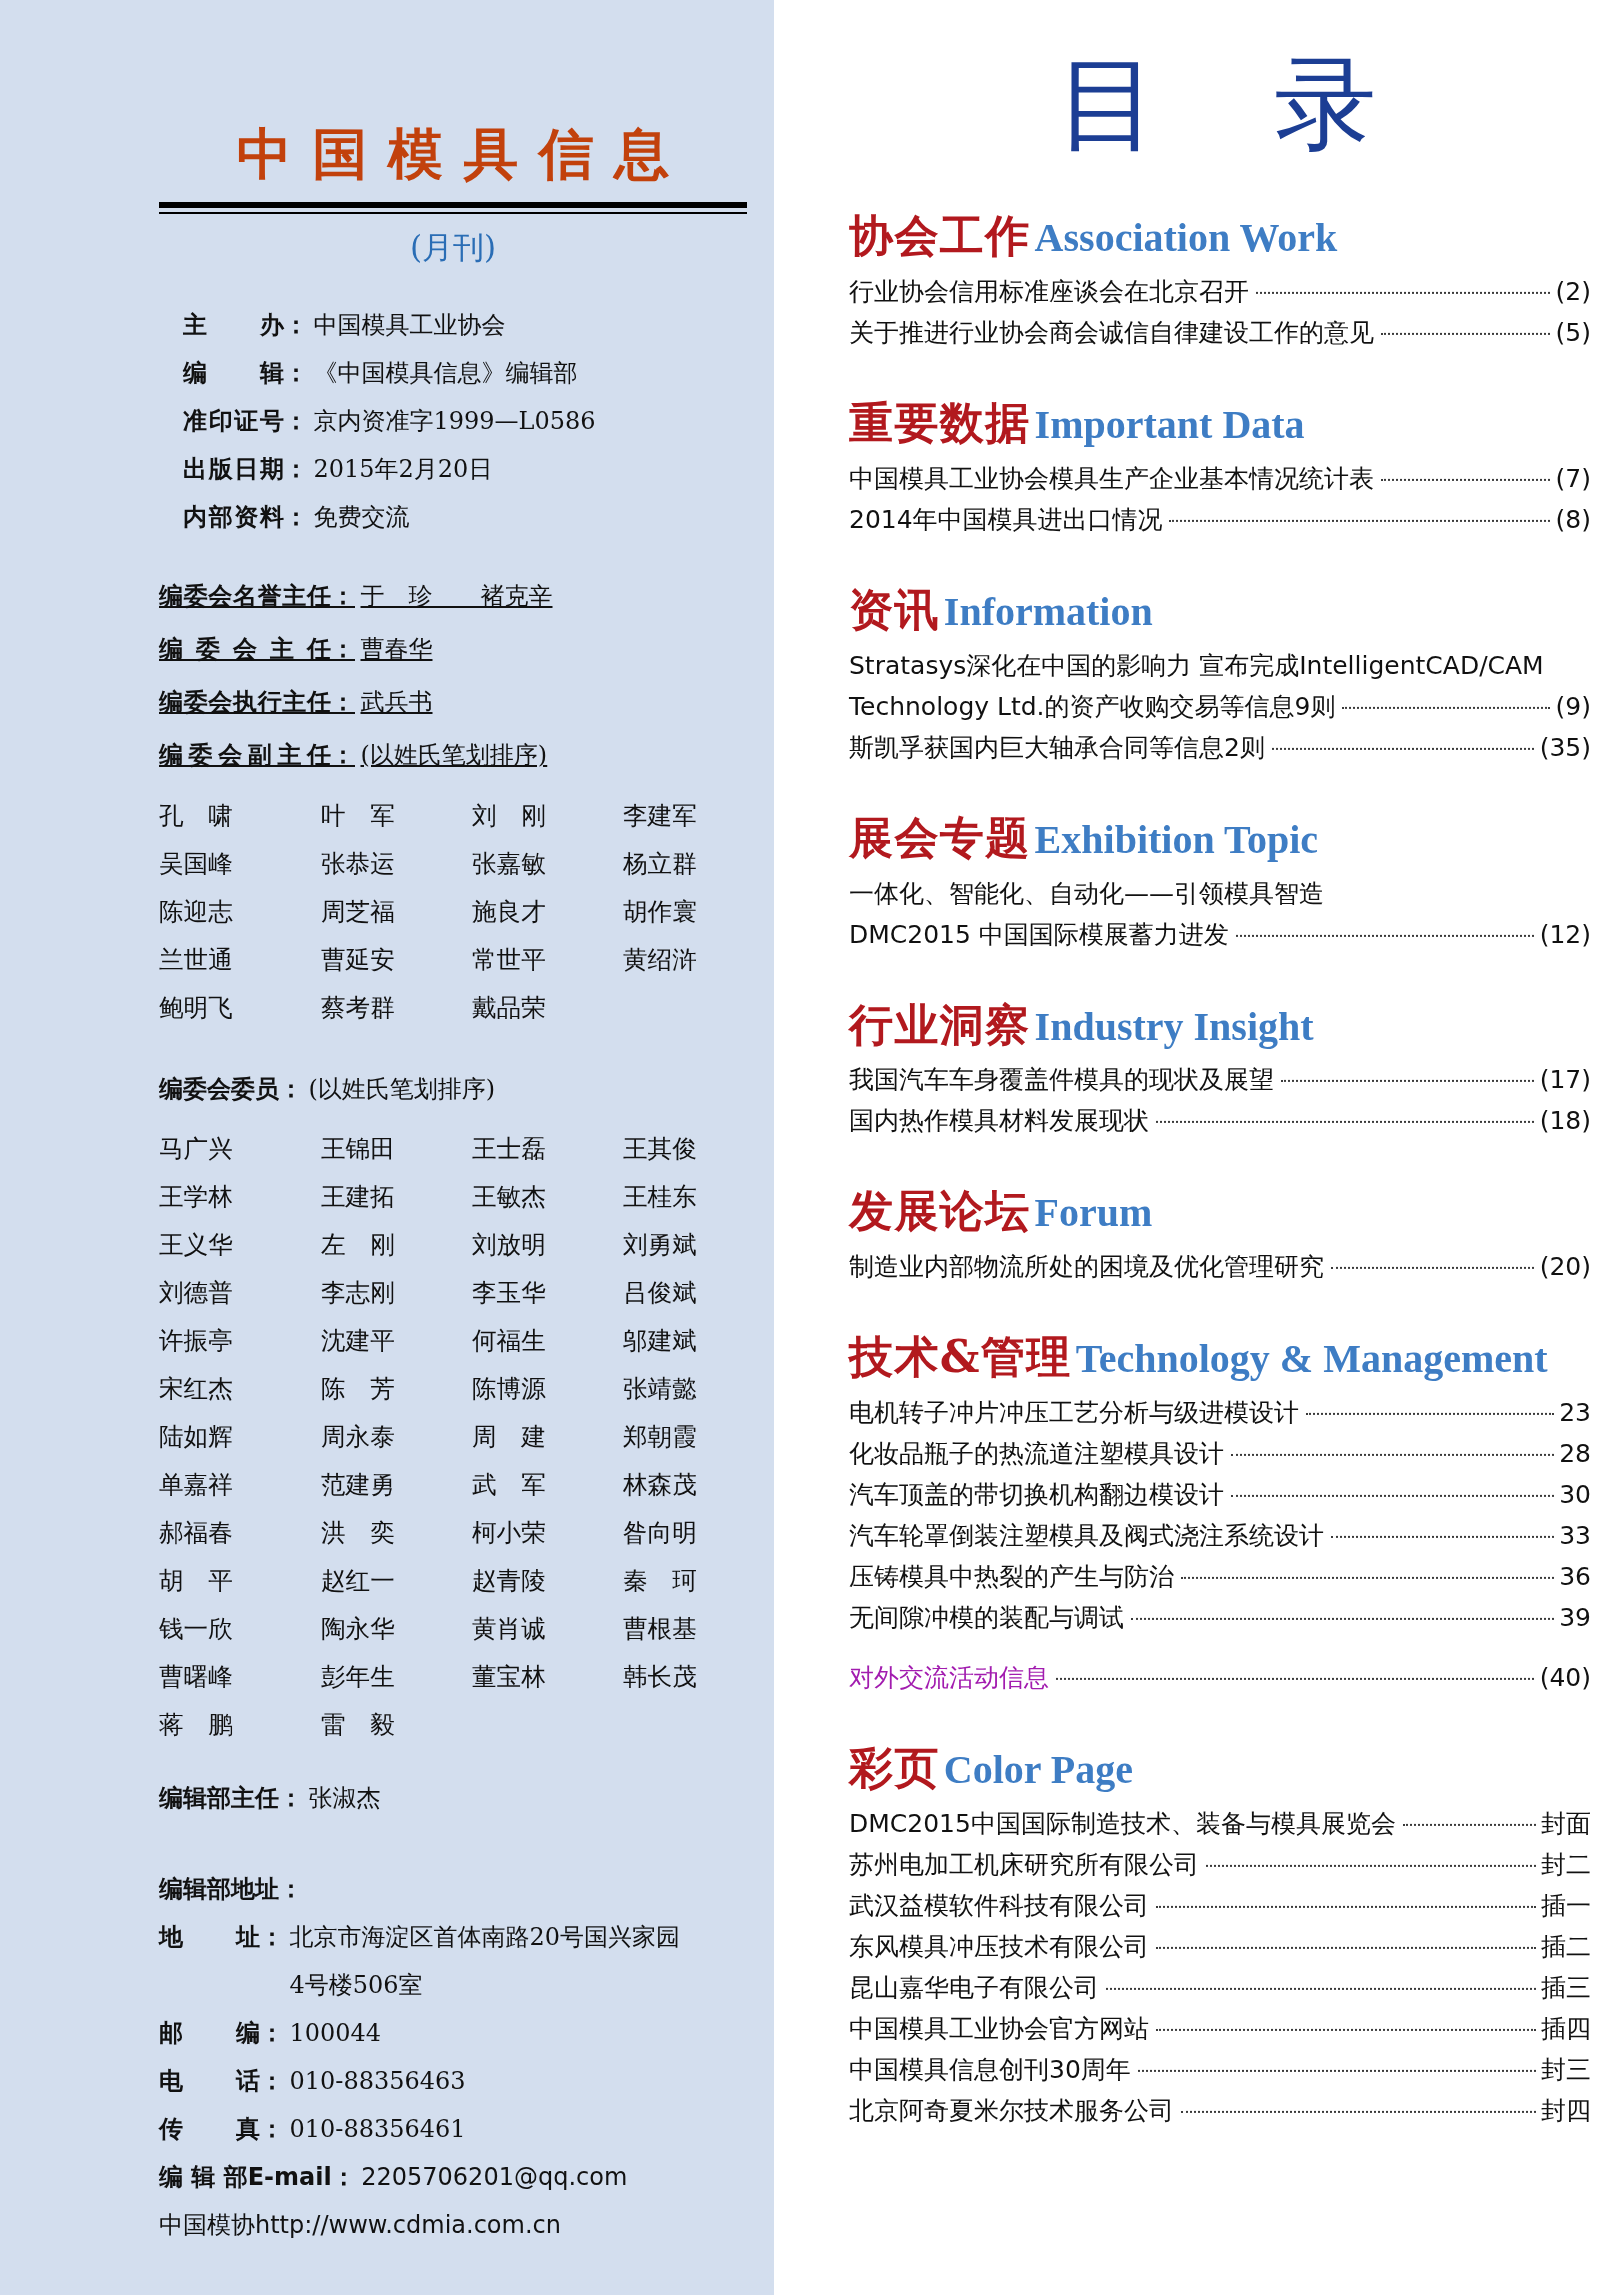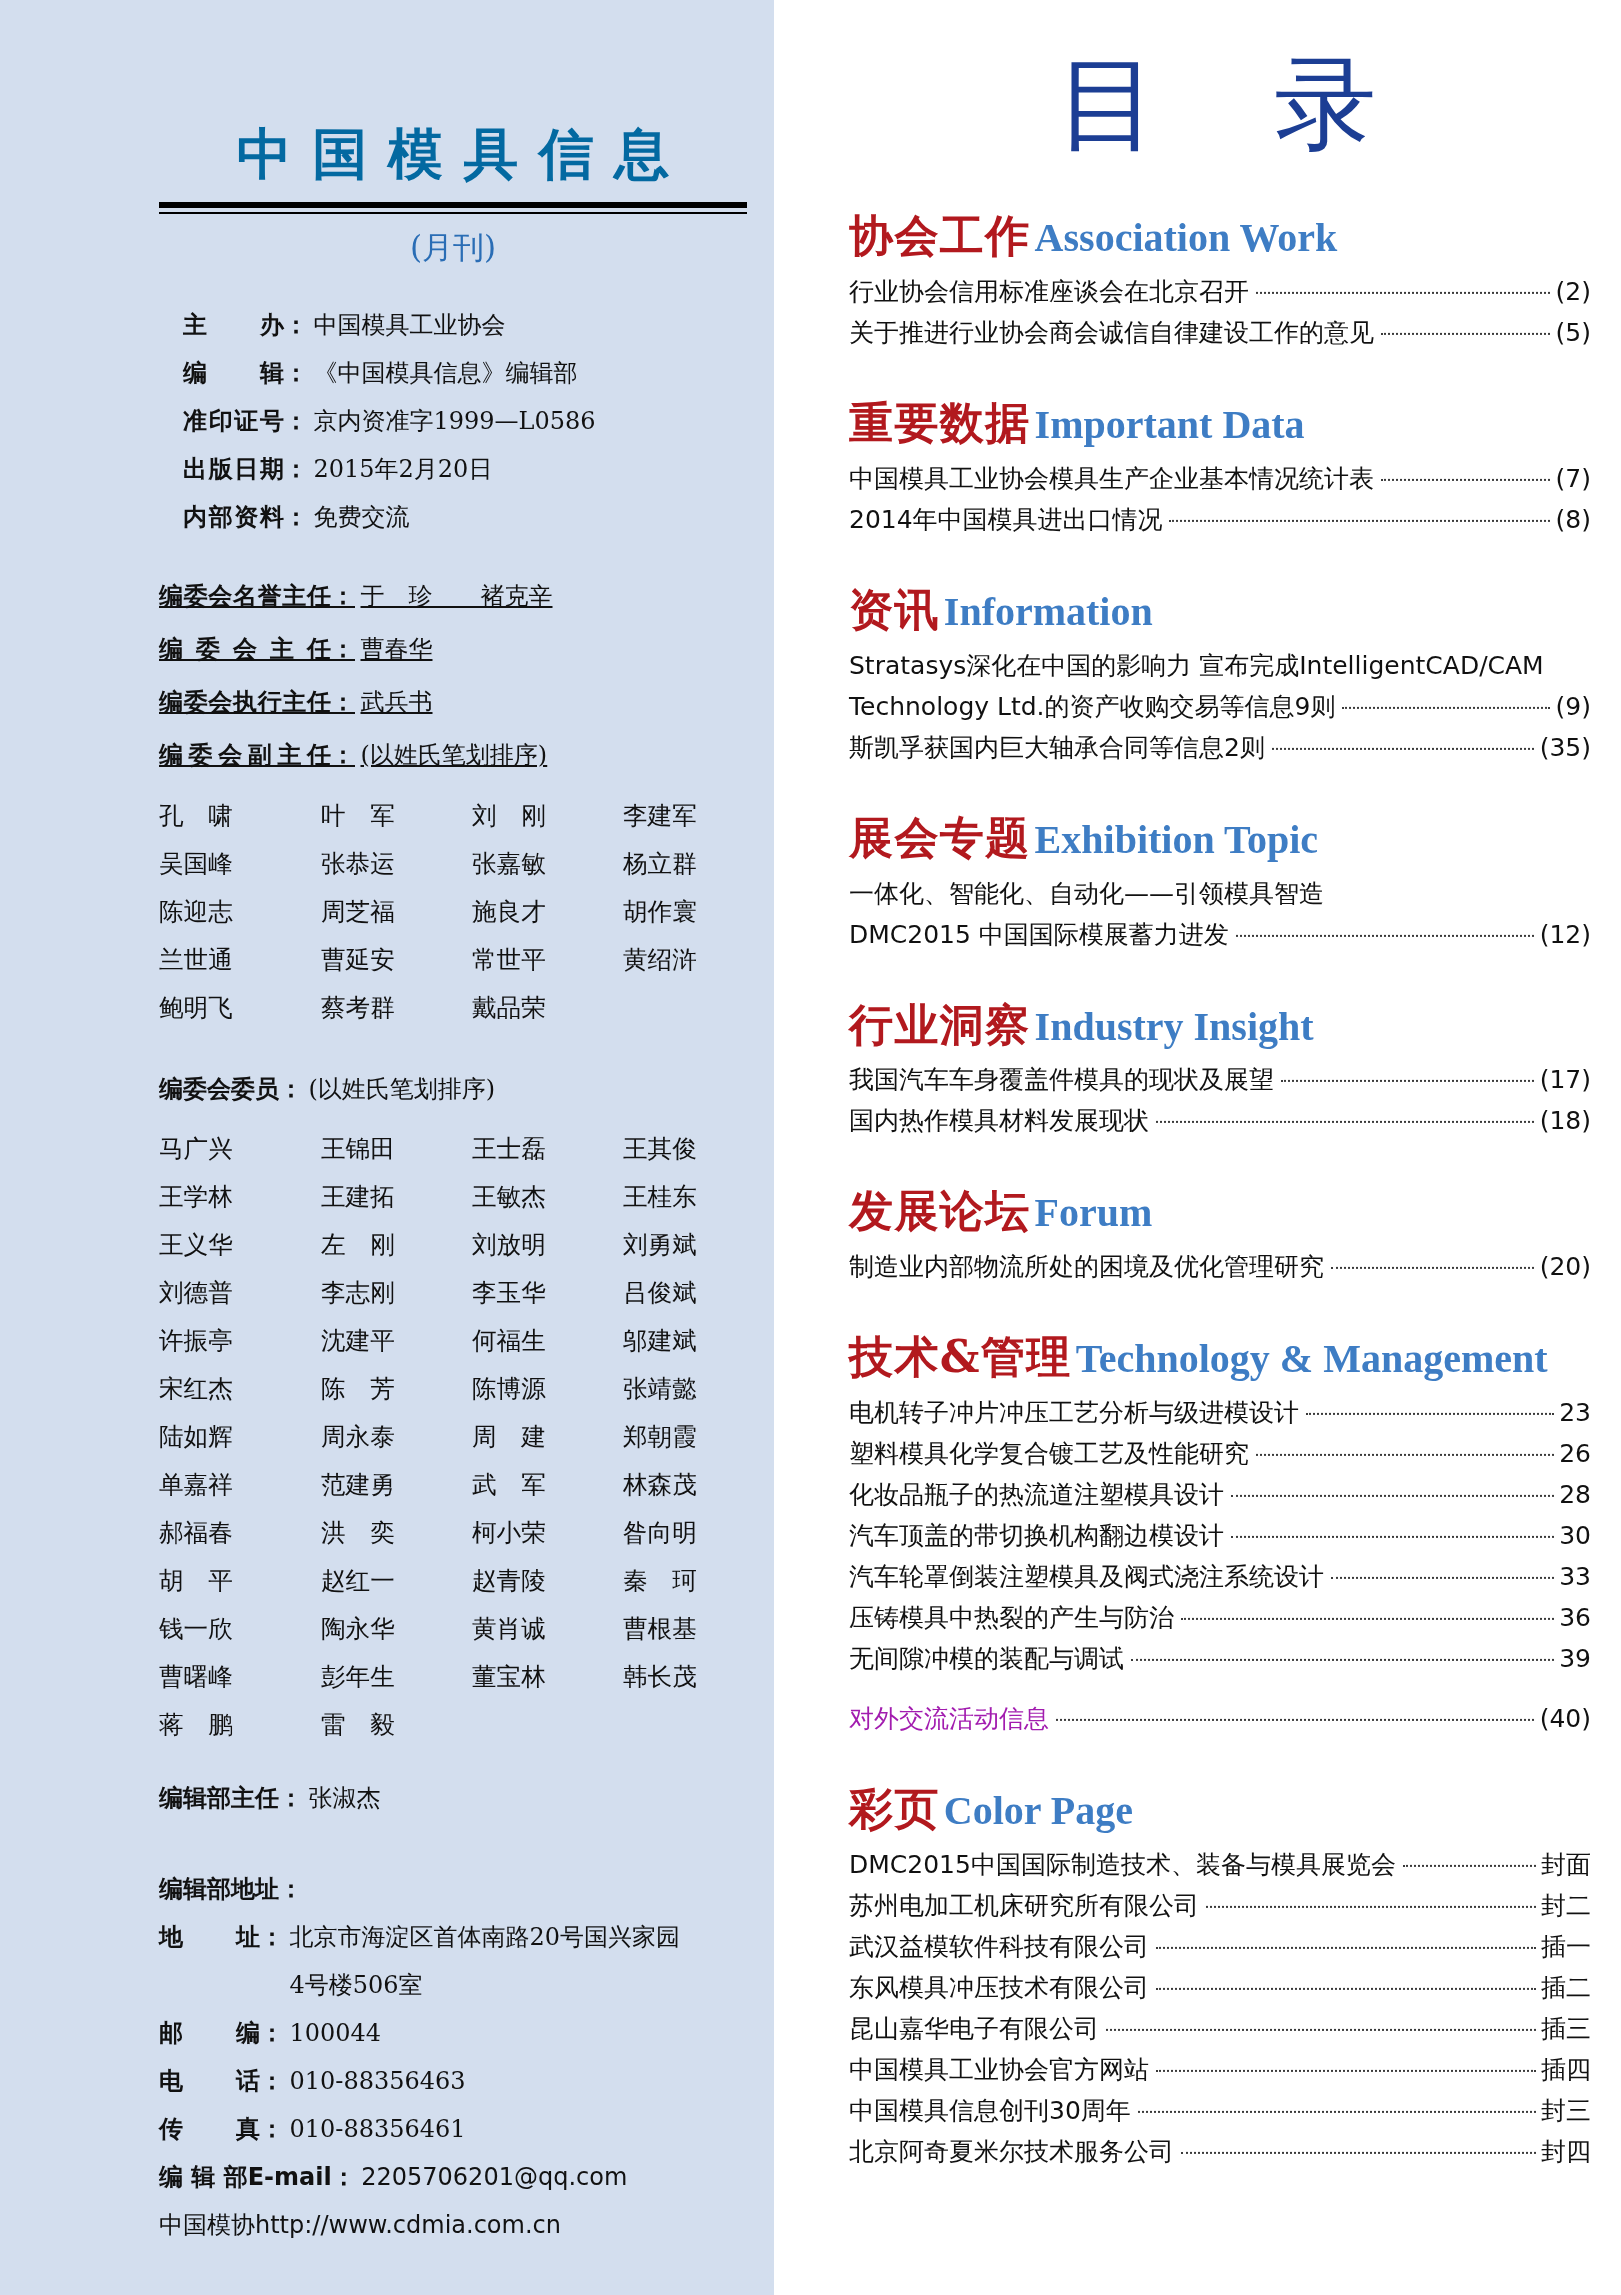--- a/index.html
+++ b/index.html
@@ -10,21 +10,21 @@
   }
   .page{display:flex;width:1622px;height:2295px;overflow:hidden;}
 
   
   .sidebar{
     width:774px;box-sizing:border-box;flex:0 0 774px;
     background:#d3deee;
     padding:60px 27px 0 159px;
   }
   .mag-title{
-    margin:61px 0 0;color:#0369a1;
+    margin:61px 0 0;color:#c2410c;
     font-family:"DejaVu Sans",sans-serif;font-weight:bold;
     font-size:55px;line-height:1.2;letter-spacing:20.5px;text-indent:20.5px;
     text-align:center;white-space:nowrap;
   }
   .rule{height:4.1px;margin-top:15px;border-top:6.1px solid #000;border-bottom:2px solid #000;}
   .monthly{
     margin-top:13.6px;text-align:center;color:#2a6db5;
     font-family:"DejaVu Serif",serif;font-size:31px;line-height:1.25;
   }
   .info-list{margin-top:35px;margin-left:24px;}
@@ -396,27 +396,20 @@
           <div class="items">
             <div class="item">
               <div class="line">
                 <span class="txt">电机转子冲片冲压工艺分析与级进模设计</span>
                 <span class="dots"></span>
                 <span class="pg">23</span>
               </div>
             </div>
             <div class="item">
               <div class="line">
-                <span class="txt">塑料模具化学复合镀工艺及性能研究</span>
-                <span class="dots"></span>
-                <span class="pg">26</span>
-              </div>
-            </div>
-            <div class="item">
-              <div class="line">
                 <span class="txt">化妆品瓶子的热流道注塑模具设计</span>
                 <span class="dots"></span>
                 <span class="pg">28</span>
               </div>
             </div>
             <div class="item">
               <div class="line">
                 <span class="txt">汽车顶盖的带切换机构翻边模设计</span>
                 <span class="dots"></span>
                 <span class="pg">30</span>

